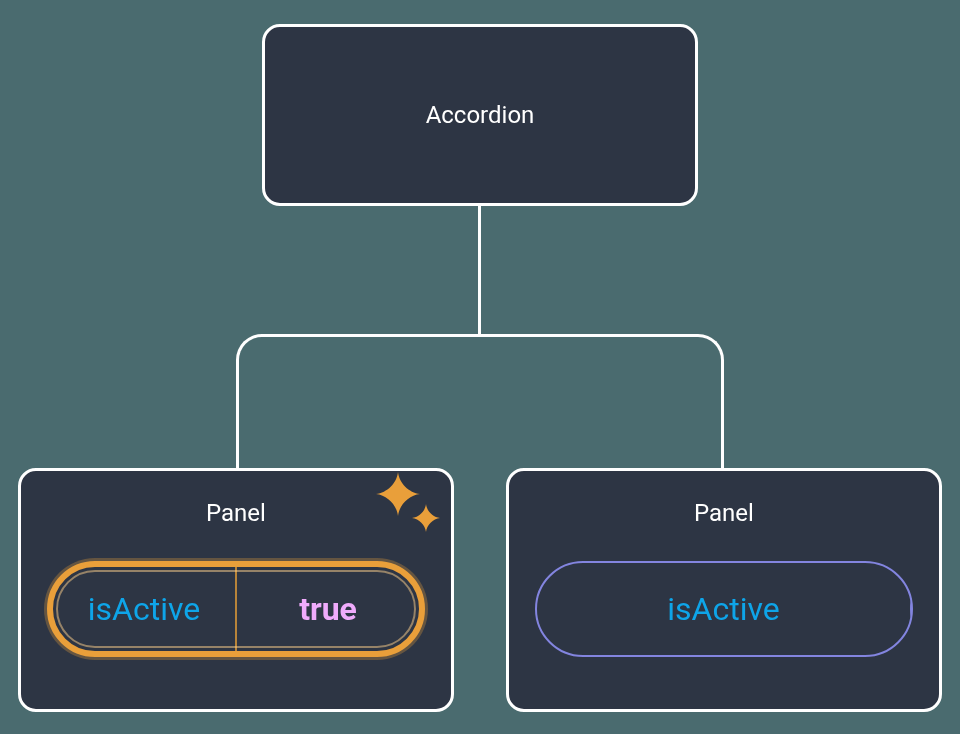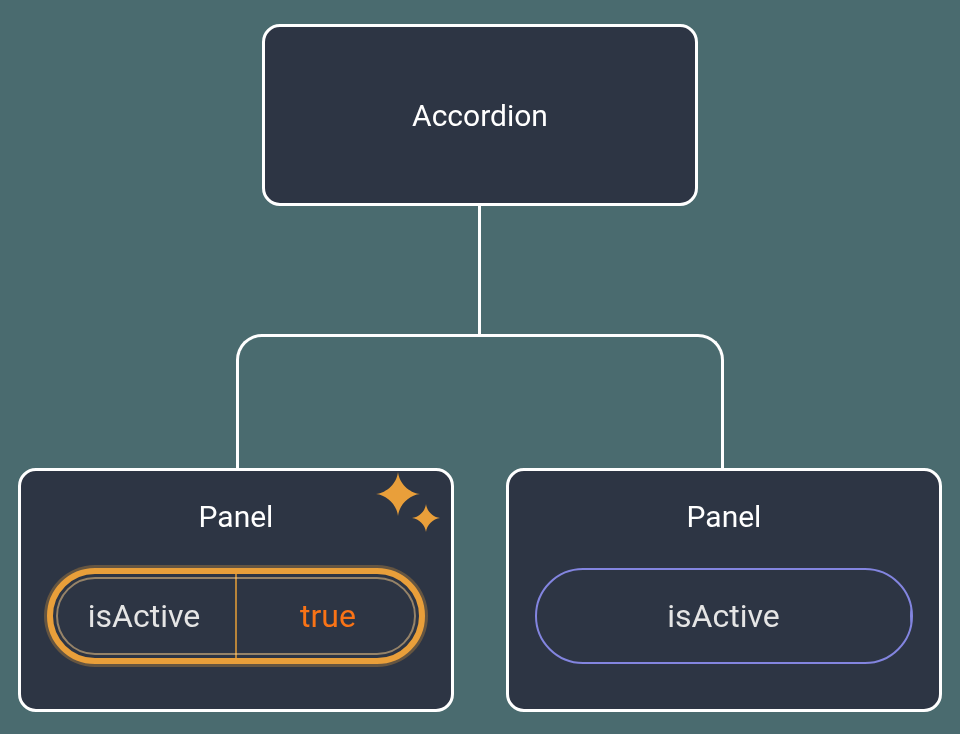--- a/index.html
+++ b/index.html
@@ -48,21 +48,21 @@
       left: 506px;
       top: 468px;
       width: 436px;
       height: 244px;
       padding-top: 28px;
       justify-content: flex-start;
     }
     
     .node-title {
       color: #ffffff;
-      font-size: 30px;
+      font-size: 24px;
       font-weight: 400;
       text-align: right;
     }
     
     .pill {
       margin-top: 34px;
       display: flex;
       align-items: center;
       border-radius: 999px;
       overflow: hidden;
@@ -103,27 +103,27 @@
     
     .pill-left .pill-segment:first-child {
       border-right: 2px solid #b8843a;
     }
     
     .pill-right .pill-segment:first-child {
       border-right: 1px solid #8385e0;
     }
     
     .label-text {
-      color: #e5e5e5;
+      color: #0ea5e9;
       font-weight: 400;
     }
     
     .value-bold {
-      color: #f97316;
-      font-weight: 400;
+      color: #f0abfc;
+      font-weight: 700;
     }
     
     .value-normal {
       color: #9496e8;
       font-weight: 400;
     }
     
     .connector-vertical {
       position: absolute;
       left: 478px;

